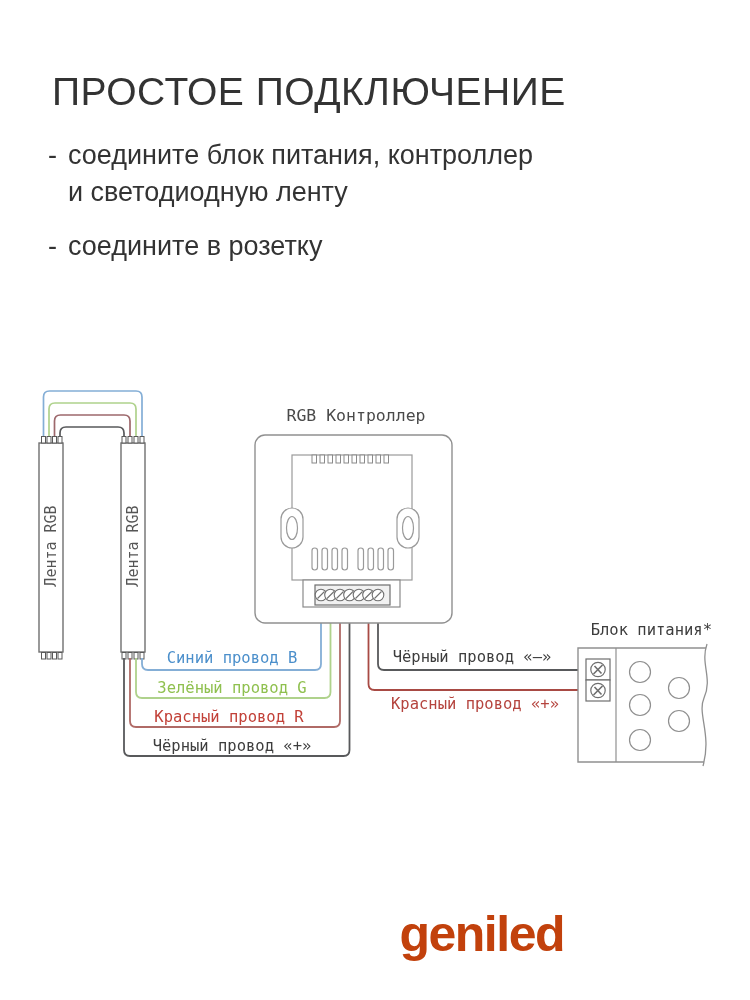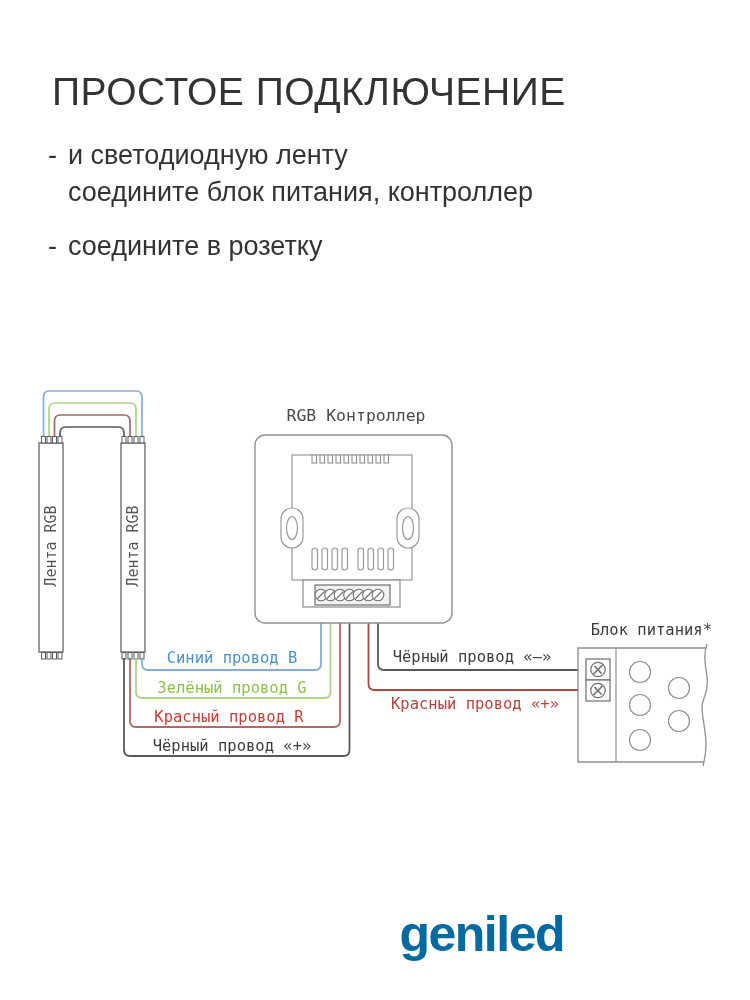--- a/index.html
+++ b/index.html
@@ -12,35 +12,35 @@
 
   .bullets{position:absolute;left:48px;top:137px;color:#333;}
   .bullet{display:flex;font-size:27px;line-height:37px;margin-bottom:17px;}
   .bullet .dash{width:20px;flex:0 0 20px;}
 
   .diagram-svg{position:absolute;left:0;top:0;width:750px;height:1000px;}
 
   .lbl{font-family:"DejaVu Sans Mono",monospace;}
 
   .logo{position:absolute;top:905px;right:50px;font-size:50px;font-weight:700;
-        letter-spacing:-1.5px;color:#0369a1;font-family:"Liberation Sans",sans-serif;}
+        letter-spacing:-1.5px;color:#c2410c;font-family:"Liberation Sans",sans-serif;}
 </style>
 </head>
 <body>
 
 <div class="page">
 
   <div class="title">ПРОСТОЕ ПОДКЛЮЧЕНИЕ</div>
 
   <div class="bullets">
     <div class="bullet">
       <span class="dash">-</span>
       <div>
+        <div>соедините блок питания, контроллер</div>
         <div>и светодиодную ленту</div>
-        <div>соедините блок питания, контроллер</div>
       </div>
     </div>
     <div class="bullet">
       <span class="dash">-</span>
       <div>
         <div>соедините в розетку</div>
       </div>
     </div>
   </div>
 

